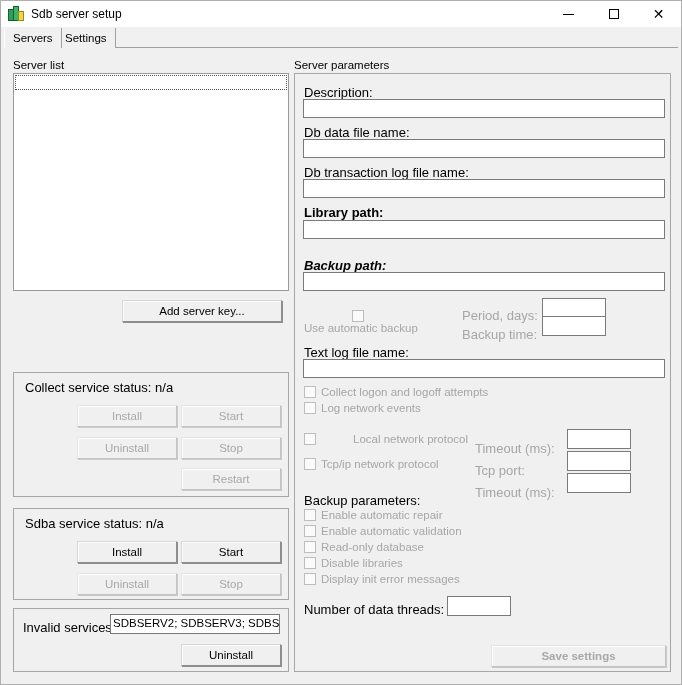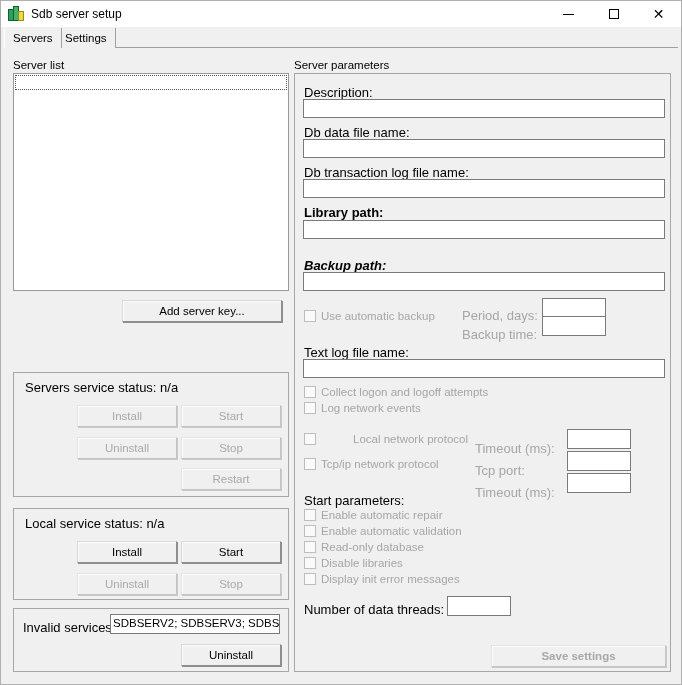--- a/index.html
+++ b/index.html
@@ -182,39 +182,39 @@
   <div class="panel-caption" style="left:12px; top:58px;">Server list</div>
   <div class="listbox" style="left:12px; top:72px; width:276px; height:218px;">
     <div class="focus-row"></div>
   </div>
 
   <div class="btn" style="left:121px; top:299px; width:160px; height:22px;">
     <span>Add server key...</span>
   </div>
 
   <div class="groupbox" style="left:12px; top:371px; width:276px; height:125px;"></div>
-  <div class="lbl" style="left:24px; top:379px;">Servers service status: n/a</div>
+  <div class="lbl" style="left:24px; top:379px;">Collect service status: n/a</div>
   <div class="btn disabled" style="left:76px; top:404px; width:100px; height:22px;">
     <span>Install</span>
   </div>
   <div class="btn disabled" style="left:180px; top:404px; width:100px; height:22px;">
     <span>Start</span>
   </div>
   <div class="btn disabled" style="left:76px; top:436px; width:100px; height:22px;">
     <span>Uninstall</span>
   </div>
   <div class="btn disabled" style="left:180px; top:436px; width:100px; height:22px;">
     <span>Stop</span>
   </div>
   <div class="btn disabled" style="left:180px; top:467px; width:100px; height:22px;">
     <span>Restart</span>
   </div>
 
   <div class="groupbox" style="left:12px; top:507px; width:276px; height:92px;"></div>
-  <div class="lbl" style="left:24px; top:515px;">Local service status: n/a</div>
+  <div class="lbl" style="left:24px; top:515px;">Sdba service status: n/a</div>
   <div class="btn" style="left:76px; top:540px; width:100px; height:22px;">
     <span>Install</span>
   </div>
   <div class="btn" style="left:180px; top:540px; width:100px; height:22px;">
     <span>Start</span>
   </div>
   <div class="btn disabled" style="left:76px; top:572px; width:100px; height:22px;">
     <span>Uninstall</span>
   </div>
   <div class="btn disabled" style="left:180px; top:572px; width:100px; height:22px;">
@@ -239,21 +239,21 @@
 
   <div class="lbl" style="left:303px; top:164px;">Db transaction log file name:</div>
   <div class="field" style="left:302px; top:178px; width:362px; height:19px;"></div>
 
   <div class="lbl bold" style="left:303px; top:204px;">Library path:</div>
   <div class="field" style="left:302px; top:219px; width:362px; height:19px;"></div>
 
   <div class="lbl bold" style="left:303px; top:257px;font-style:italic;">Backup path:</div>
   <div class="field" style="left:302px; top:271px; width:362px; height:19px;"></div>
 
-  <div class="cb dim" style="left:303px; top:309px;">
+  <div class="cb dim" style="left:303px; top:309px;flex-direction:column;">
     <span class="box"></span>
     <span>Use automatic backup</span>
   </div>
   <div class="lbl dim" style="left:461px; top:300px;">Period, days:</div>
   <div class="field" style="left:541px; top:297px; width:64px; height:20px;"></div>
   <div class="lbl dim" style="left:461px; top:319px;">Backup time:</div>
   <div class="field" style="left:541px; top:315px; width:64px; height:20px;"></div>
 
   <div class="lbl" style="left:303px; top:344px;">Text log file name:</div>
   <div class="field" style="left:302px; top:358px; width:362px; height:19px;"></div>
@@ -276,21 +276,21 @@
 
   <div class="cb dim" style="left:303px; top:457px;">
     <span class="box"></span>
     <span>Tcp/ip network protocol</span>
   </div>
   <div class="lbl dim" style="left:474px; top:455px;">Tcp port:</div>
   <div class="field" style="left:566px; top:450px; width:64px; height:20px;"></div>
   <div class="lbl dim" style="left:474px; top:477px;">Timeout (ms):</div>
   <div class="field" style="left:566px; top:472px; width:64px; height:20px;"></div>
 
-  <div class="lbl" style="left:303px; top:492px;">Start parameters:</div>
+  <div class="lbl" style="left:303px; top:492px;">Backup parameters:</div>
   <div class="cb dim" style="left:303px; top:508px;">
     <span class="box"></span>
     <span>Enable automatic repair</span>
   </div>
   <div class="cb dim" style="left:303px; top:524px;">
     <span class="box"></span>
     <span>Enable automatic validation</span>
   </div>
   <div class="cb dim" style="left:303px; top:540px;">
     <span class="box"></span>

